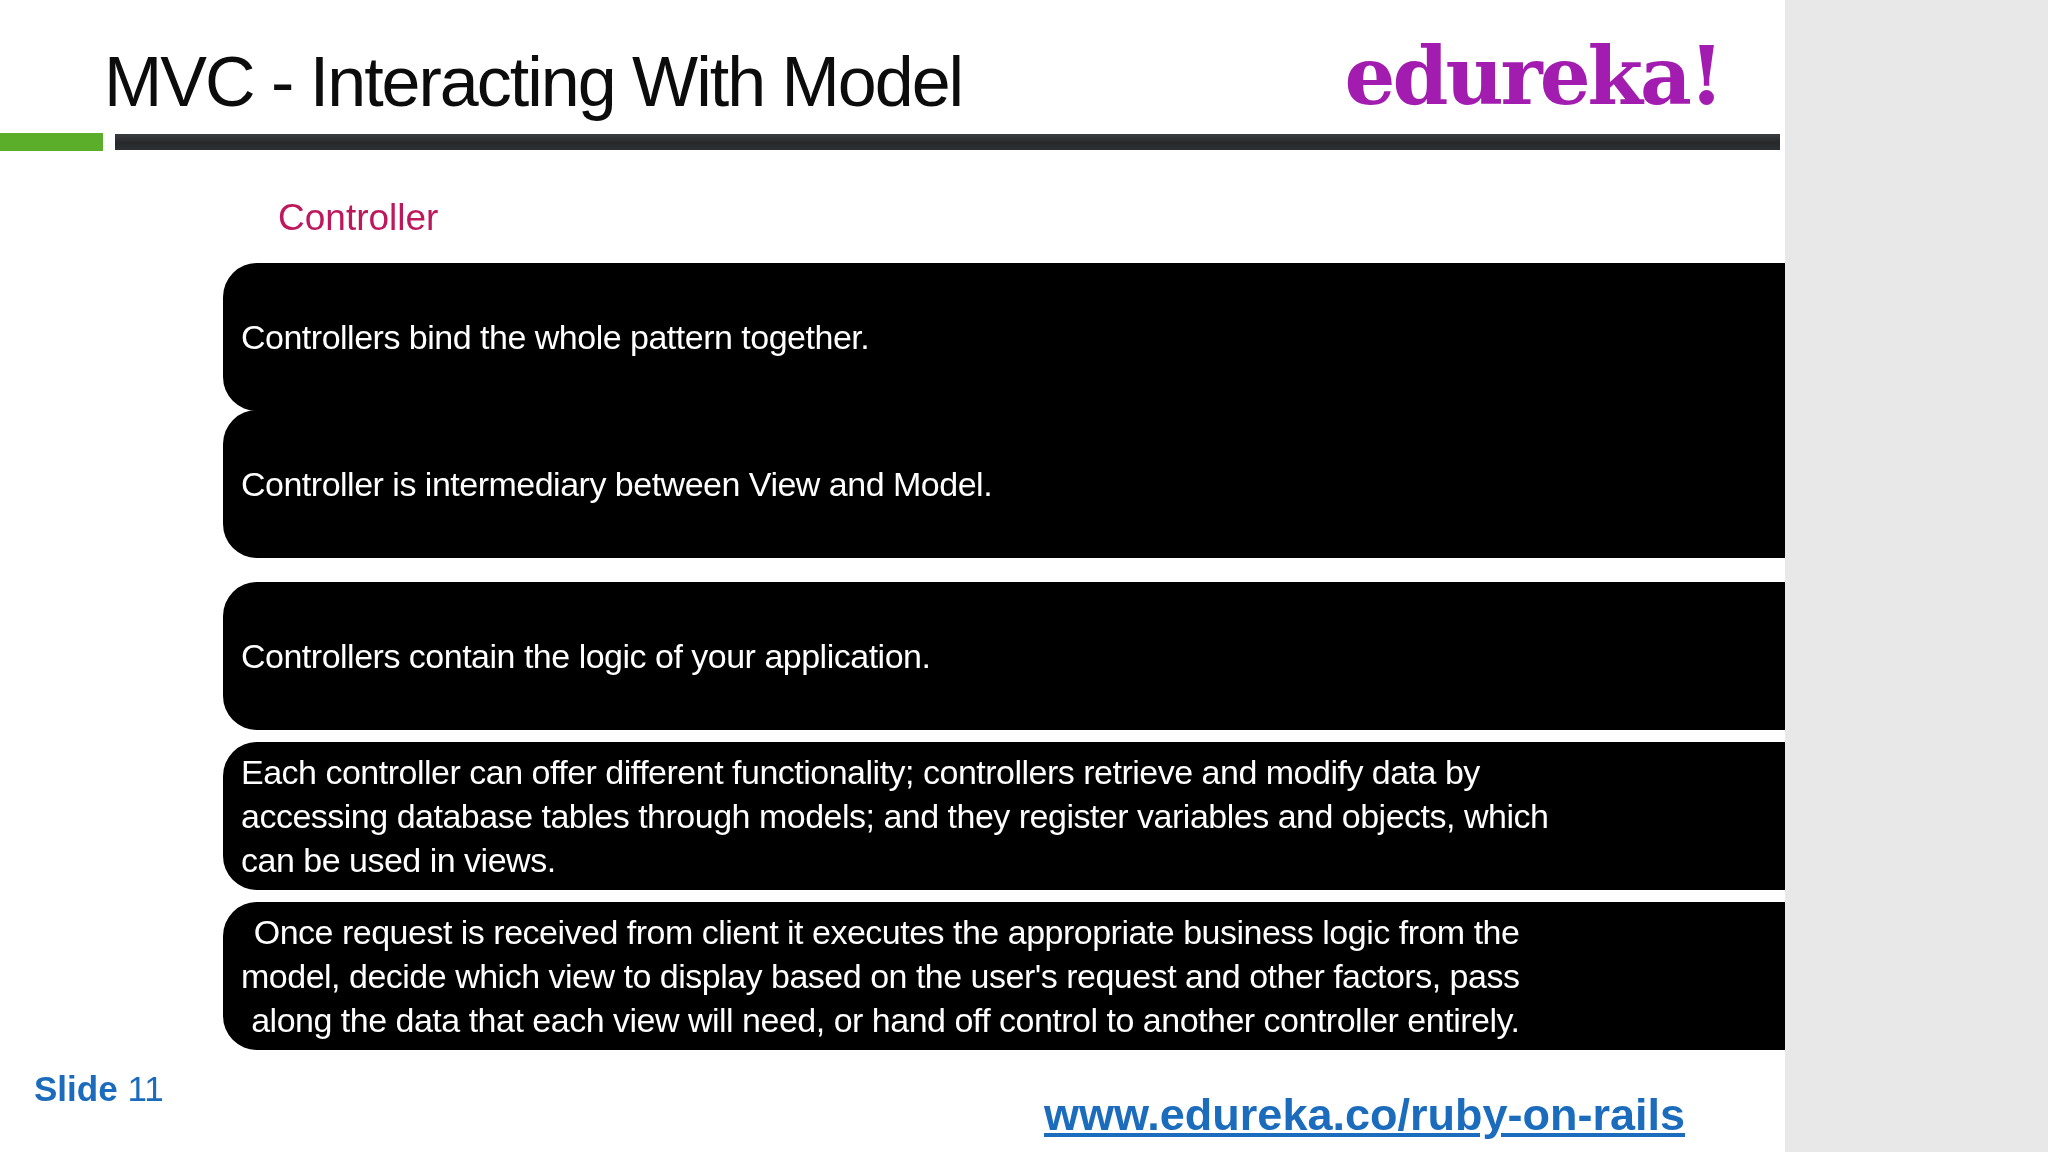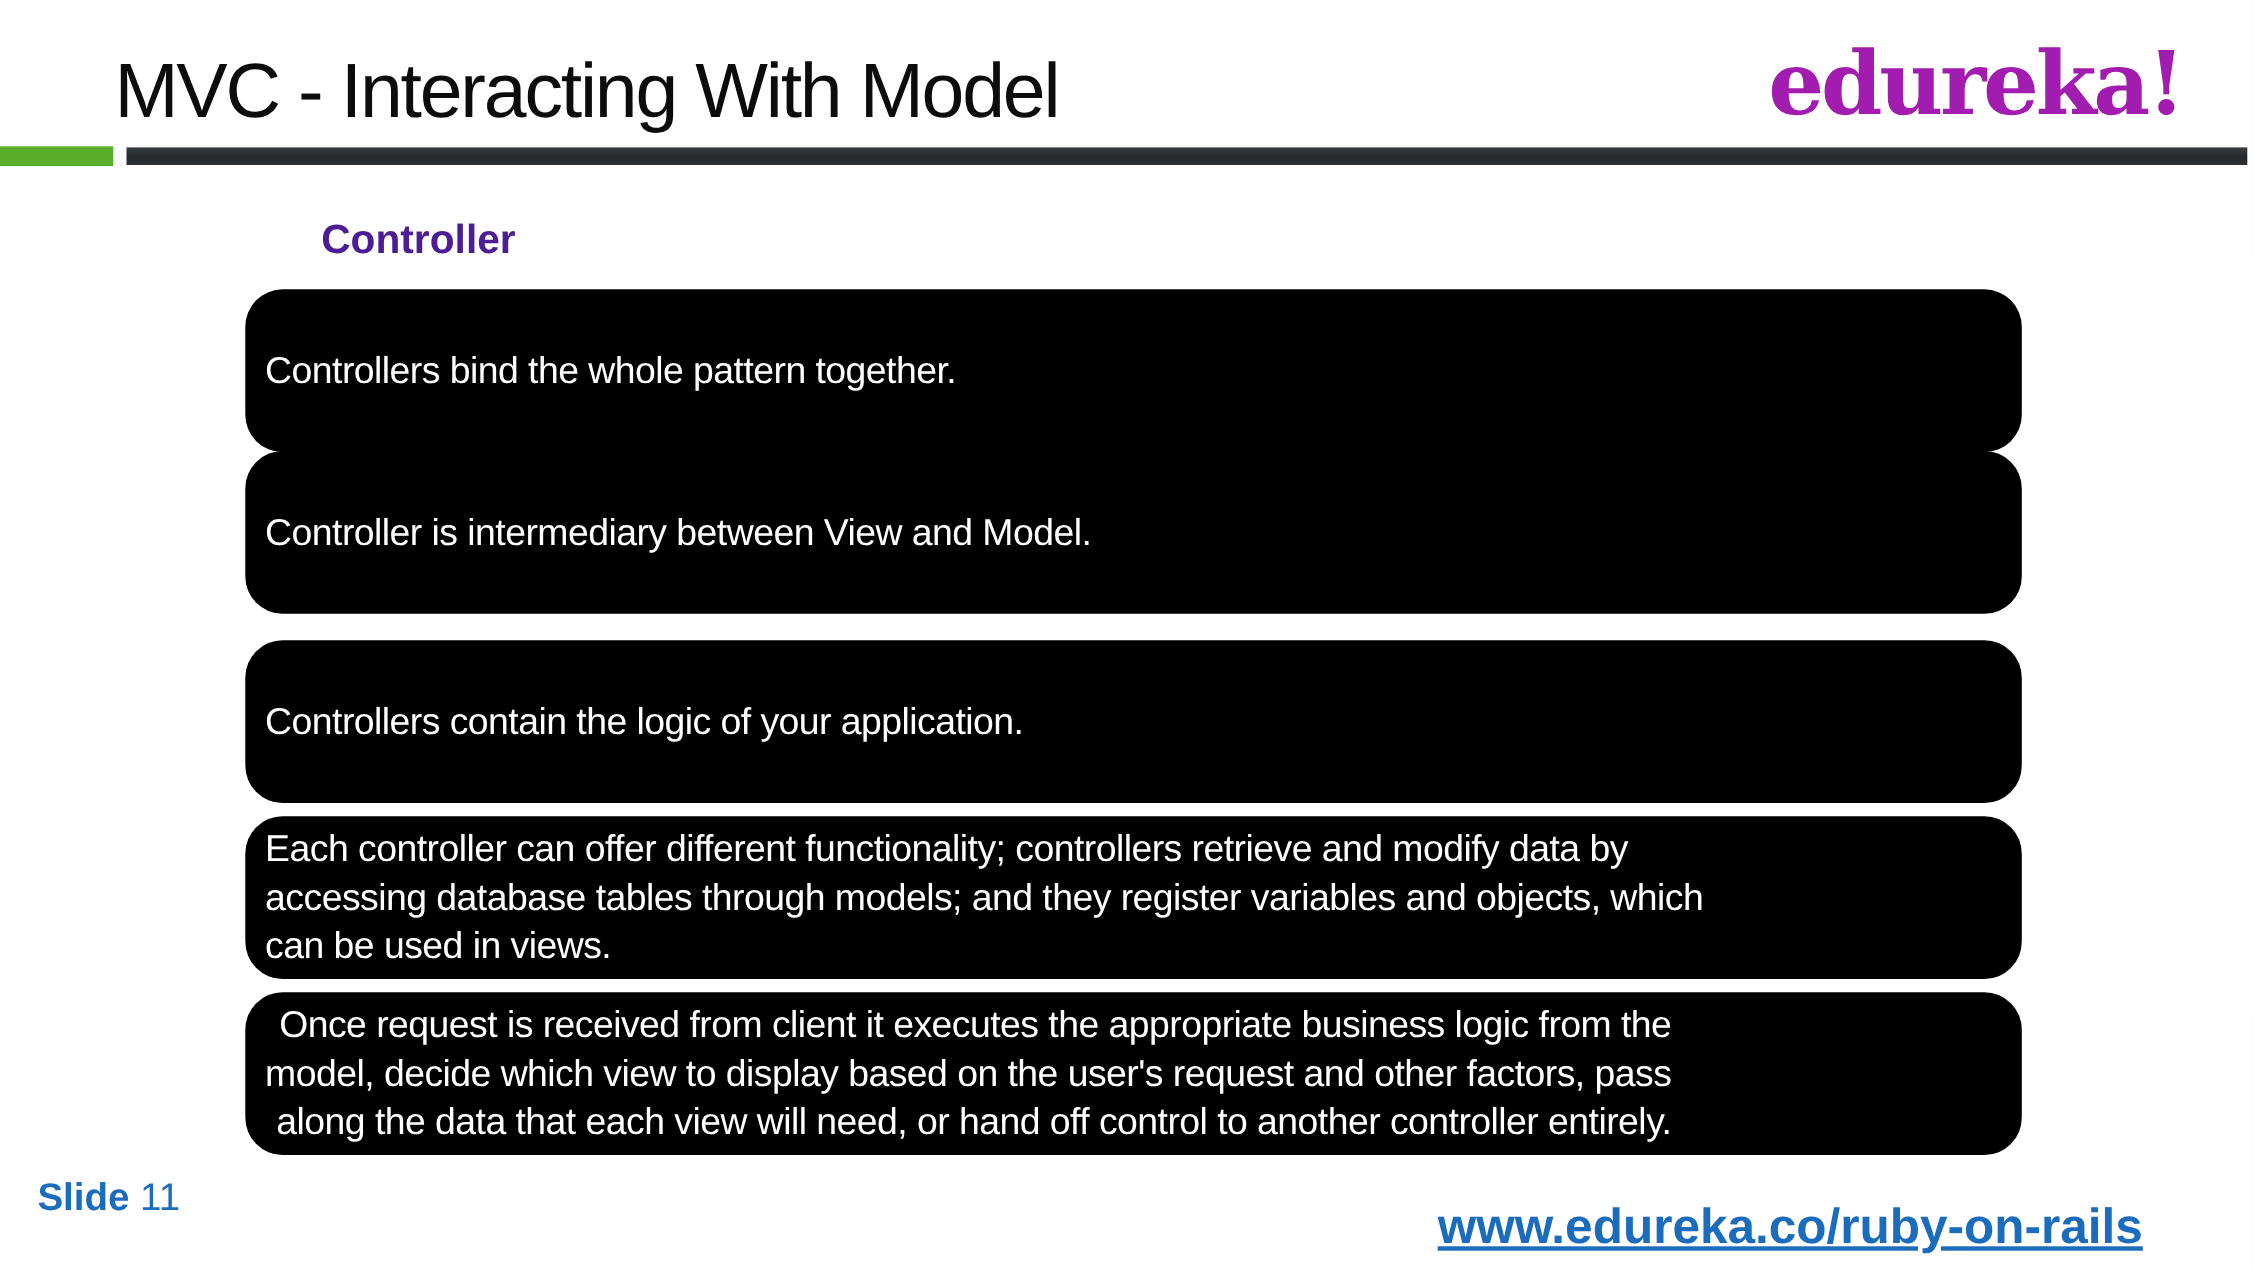--- a/index.html
+++ b/index.html
@@ -1,18 +1,18 @@
 <!DOCTYPE html>
 <html><head>
 <meta charset="utf-8">
 <style>
   html, body { margin: 0; padding: 0; background: #e8e8e8; }
   .slide {
     position: relative;
-    width: 2048px;
+    width: 1785px;
     height: 1152px;
     background: #ffffff;
     overflow: hidden;
     font-family: "Liberation Sans", sans-serif;
   }
   .title {
     position: absolute;
     left: 104px;
     top: 44px;
     margin: 0;
@@ -41,26 +41,25 @@
     width: 103px; height: 18px;
     background: #5bae2a;
   }
   .divider-dark {
     position: absolute; left: 115px; right: 5px; top: 1px;
     height: 16px;
     background: linear-gradient(180deg, #3a3d3f 0%, #26282a 55%, #2e3133 100%);
   }
   .section-label {
     position: absolute;
-    left: 292px;
+    left: 278px;
     top: 196px;
     font-size: 37px;
-    color: #4c1d95;
+    color: #be185d;
     line-height: 1.2;
-    font-weight: bold;
   }
   .bullet-box {
     position: absolute;
     left: 223px;
     width: 1615px;
     height: 148px;
     background: #000000;
     border-radius: 34px;
     box-sizing: border-box;
     display: flex;

